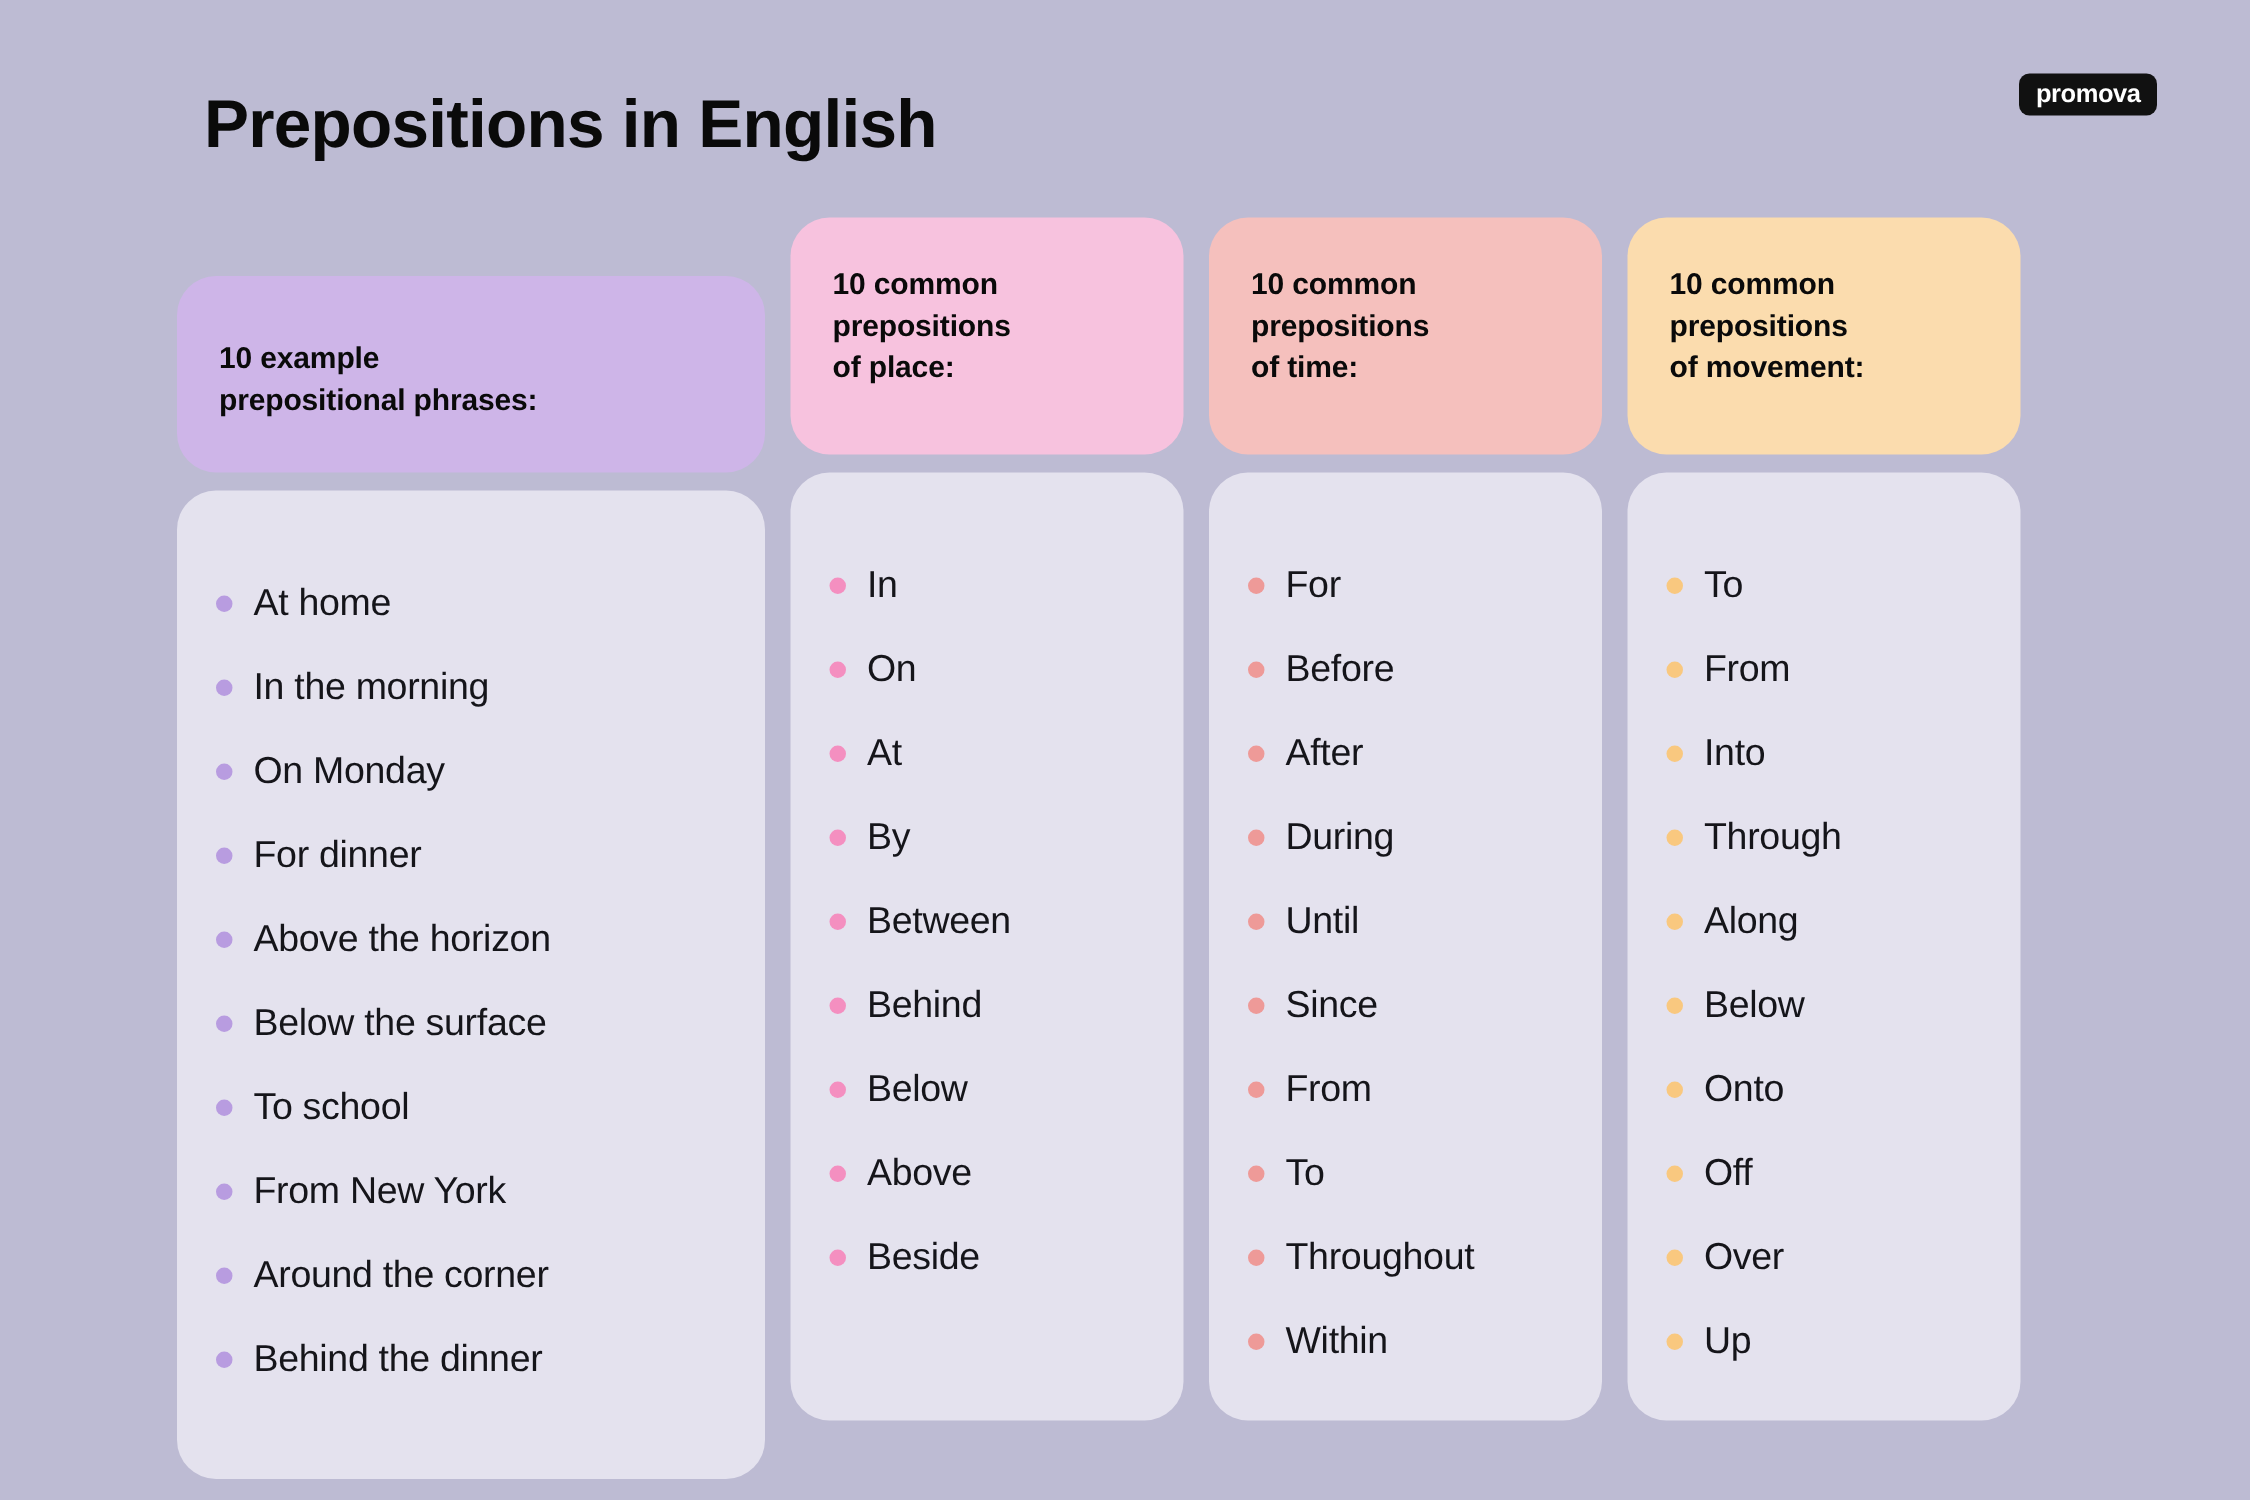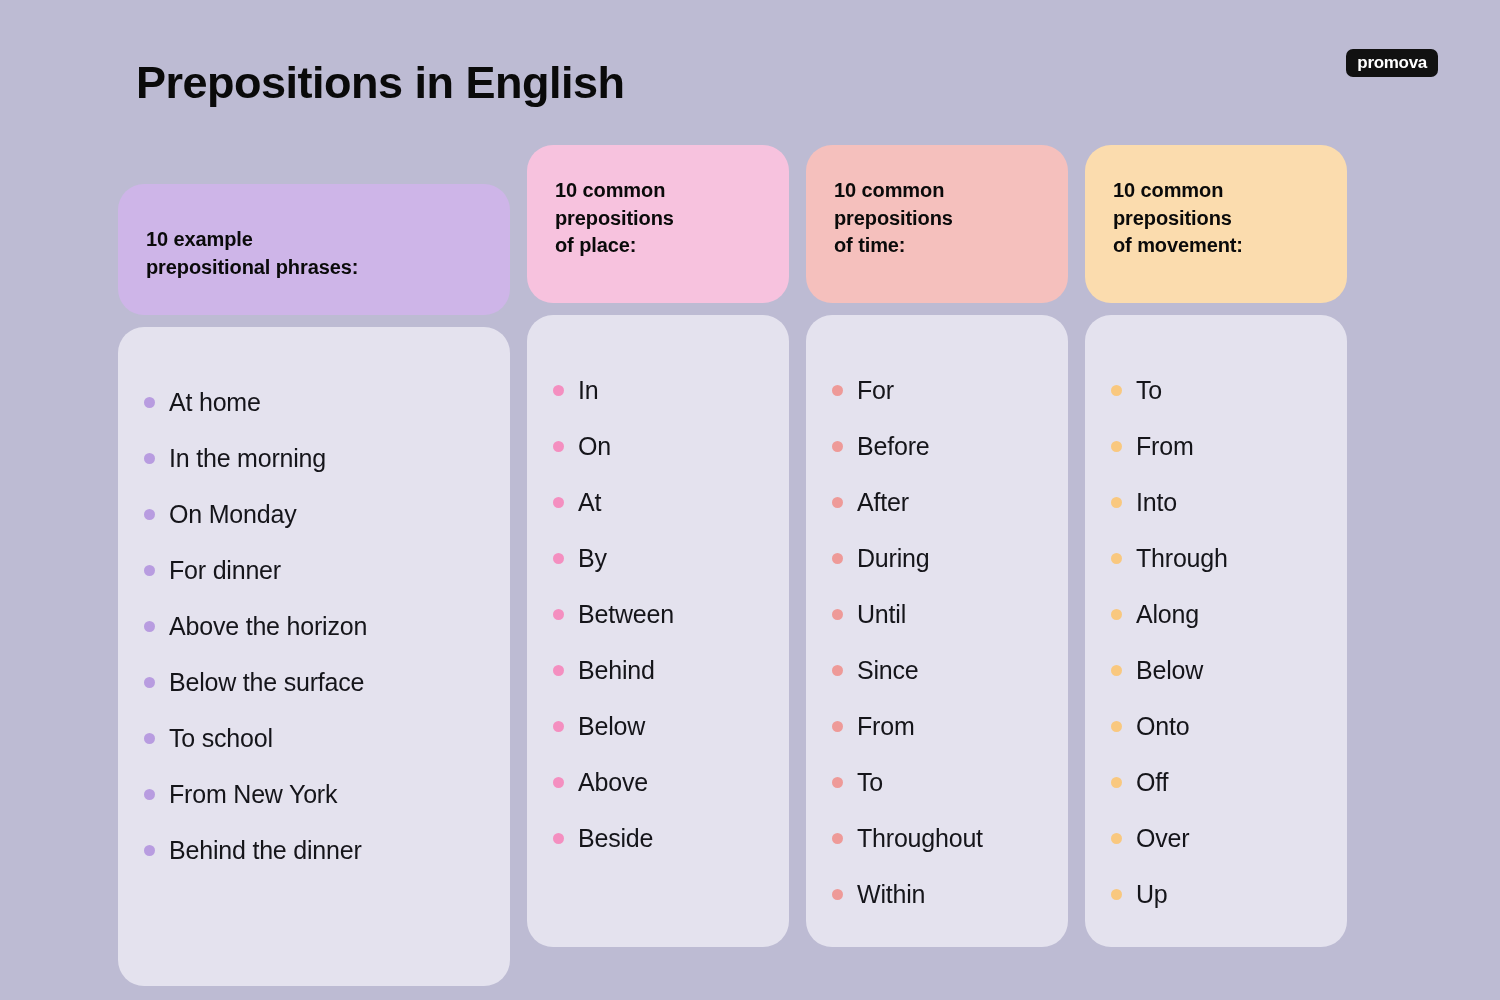--- a/index.html
+++ b/index.html
@@ -170,20 +170,24 @@
           <li class="list-item">
             <span class="bullet" style="background: rgb(184, 156, 224);"></span>
             <span class="item-label">To school</span>
           </li>
           <li class="list-item">
             <span class="bullet" style="background: rgb(184, 156, 224);"></span>
             <span class="item-label">From New York</span>
           </li>
           <li class="list-item">
             <span class="bullet" style="background: rgb(184, 156, 224);"></span>
+            <span class="item-label">Around the corner</span>
+          </li>
+          <li class="list-item">
+            <span class="bullet" style="background: rgb(184, 156, 224);"></span>
             <span class="item-label">Behind the dinner</span>
           </li>
         </ul>
       </div>
     </div>
     <div class="column narrow">
       <div class="column-header" style="background: rgb(247, 194, 222);">
         <div class="column-header-text">10 common
 prepositions
 of place:</div>

